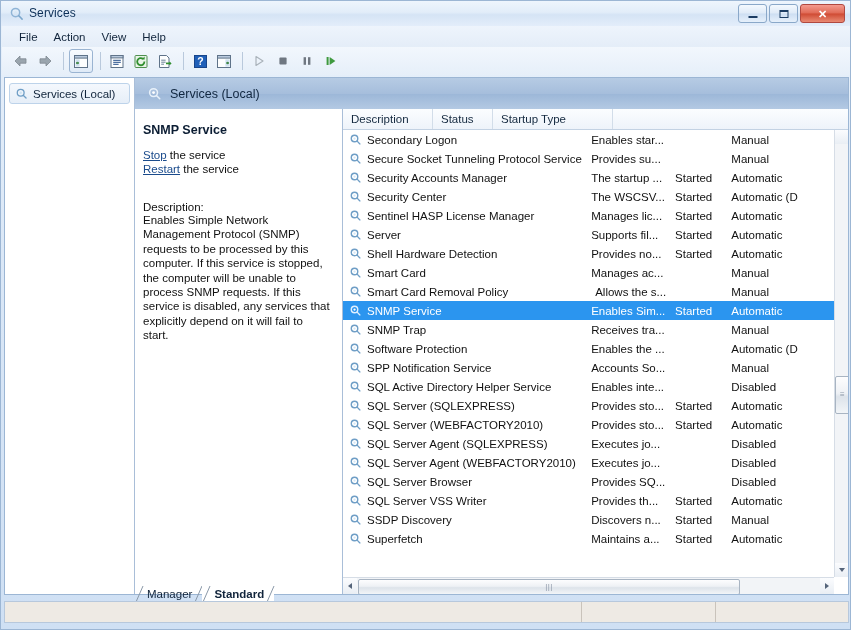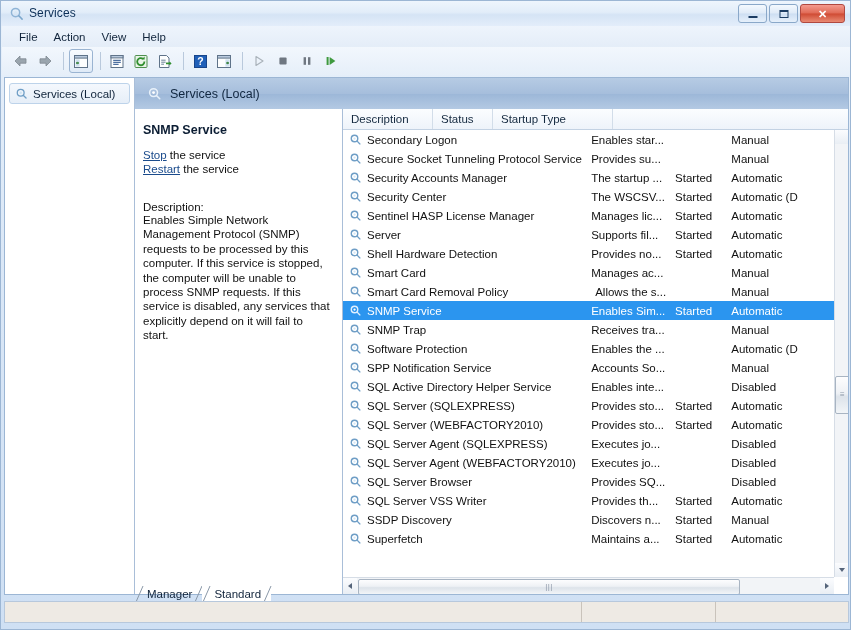--- a/index.html
+++ b/index.html
@@ -405,20 +405,21 @@
   }
   .tab .slash-l, .tab .slash-r {
     position: absolute;
     top: 0;
     width: 9px; height: 16px;
   }
   .tab .slash-l { left: 0; }
   .tab .slash-r { right: -1px; }
   .tab.active {
     background: #ffffff;
+    font-weight: bold;
   }
 
   
   .statusbar {
     position: absolute;
     left: 3px; bottom: 6px;
     width: 845px; height: 22px;
     box-sizing: border-box;
     border: 1px solid #b7c8dc;
     background: #eeeae4;

